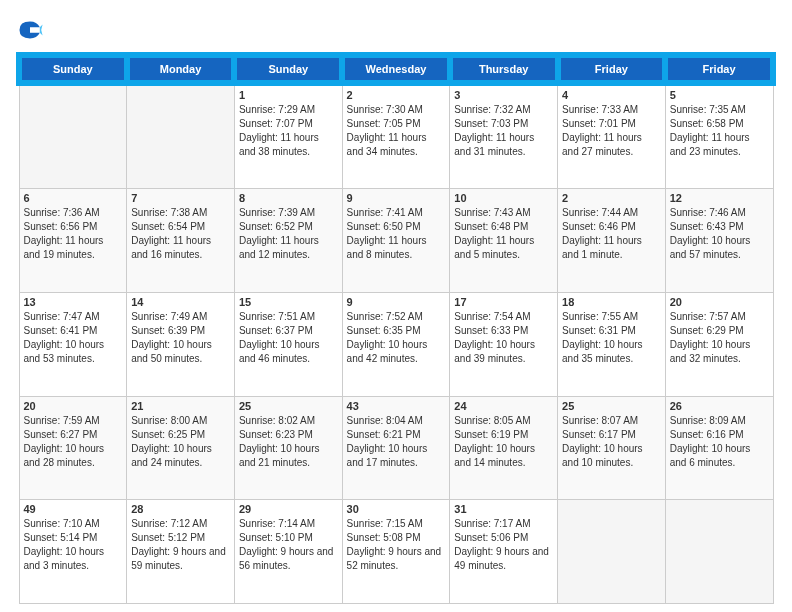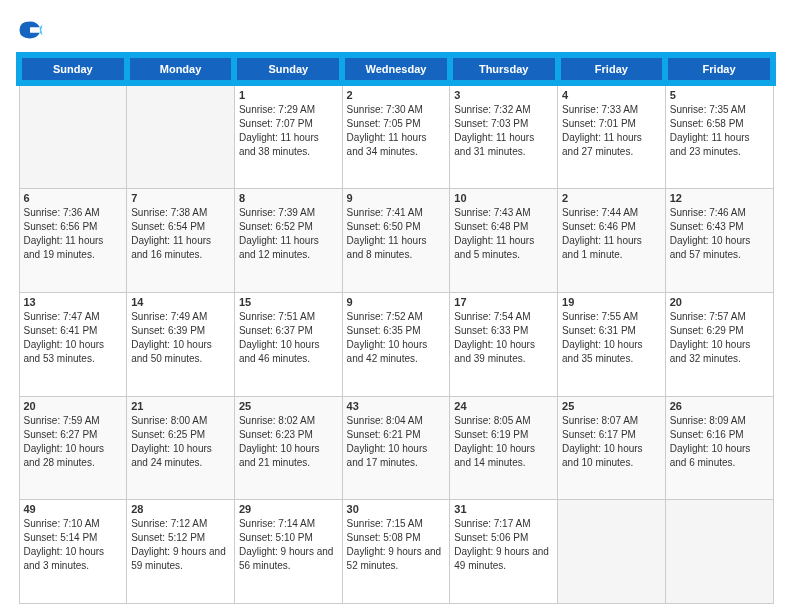--- a/index.html
+++ b/index.html
@@ -208,21 +208,21 @@
           </td>
           <td>
             <span class="day-num">9</span>
             <div class="day-info">Sunrise: 7:52 AM<br>Sunset: 6:35 PM<br>Daylight: 10 hours and 42 minutes.</div>
           </td>
           <td>
             <span class="day-num">17</span>
             <div class="day-info">Sunrise: 7:54 AM<br>Sunset: 6:33 PM<br>Daylight: 10 hours and 39 minutes.</div>
           </td>
           <td>
-            <span class="day-num">19</span>
+            <span class="day-num">18</span>
             <div class="day-info">Sunrise: 7:55 AM<br>Sunset: 6:31 PM<br>Daylight: 10 hours and 35 minutes.</div>
           </td>
           <td>
             <span class="day-num">20</span>
             <div class="day-info">Sunrise: 7:57 AM<br>Sunset: 6:29 PM<br>Daylight: 10 hours and 32 minutes.</div>
           </td>
         </tr>
         <tr>
           <td>
             <span class="day-num">20</span>

